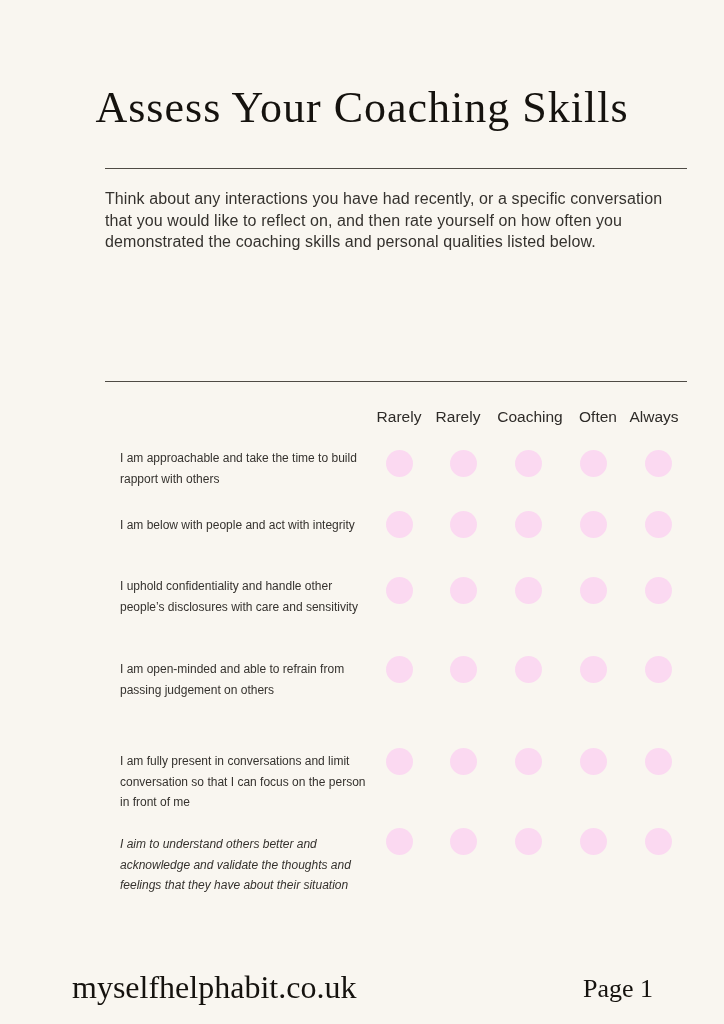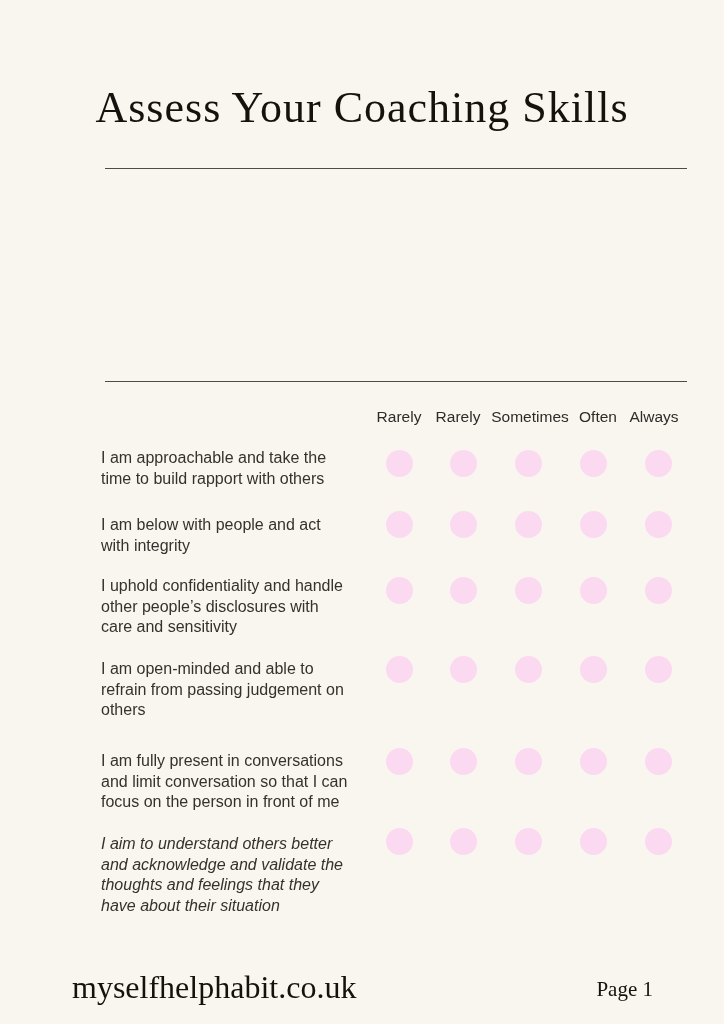--- a/index.html
+++ b/index.html
@@ -43,60 +43,61 @@
   .intro-1{top:184px;}
   .intro-2{top:292px;}
   .scale-label{
     position:absolute;top:404px;
     transform:translateX(-50%);
     font-size:15.5px;line-height:17px;
     color:#2e2b28;
     white-space:nowrap;
   }
   .skill-label{
-    position:absolute;left:64px;width:252px;
-    font-size:16px;line-height:20.5px;
+    position:absolute;left:83px;width:252px;
+    font-size:12px;line-height:20.5px;
     color:var(--text);
   }
   .dot{
     position:absolute;width:27px;height:27px;
     border-radius:50%;
     background:var(--dot);
     cursor:pointer;
   }
   .footer-site{
     position:absolute;left:35px;top:968px;
     font-family:"Liberation Serif",serif;
     font-size:32px;line-height:30px;
     color:var(--ink);
   }
   .footer-page{
     position:absolute;right:34px;top:971px;
     font-family:"Liberation Serif",serif;
-    font-size:21px;line-height:28px;
+    font-size:26px;line-height:28px;
     color:var(--ink);
   }
 </style>
 </head>
 <body>
 
 <div class="sheet">
 
   <h1 class="title">Assess Your Coaching Skills</h1>
 
   <div class="divider divider-1"></div>
 
+  <p class="intro intro-1">Think about any interactions you have had recently, or a specific conversation that you would like to reflect on, and then rate yourself on how often you demonstrated the coaching skills and personal qualities listed below.</p>
 
 
   <div class="divider divider-2"></div>
 
   <div id="scale-headers">
       <span class="scale-label" style="left: 362px;">Rarely</span>
       <span class="scale-label" style="left: 421px;">Rarely</span>
-      <span class="scale-label" style="left: 493px;">Sometimes</span>
+      <span class="scale-label" style="left: 493px;">Coaching</span>
       <span class="scale-label" style="left: 561px;">Often</span>
       <span class="scale-label" style="left: 617px;">Always</span>
     </div>
 
   <div id="rating-rows">
       <div>
         <div class="skill-label" style="top: 444px;">I am approachable and take the time to build rapport with others</div>
         <span class="dot" style="left: 348.5px; top: 446px;"></span>
         <span class="dot" style="left: 412.5px; top: 446px;"></span>
         <span class="dot" style="left: 477.5px; top: 446px;"></span>

